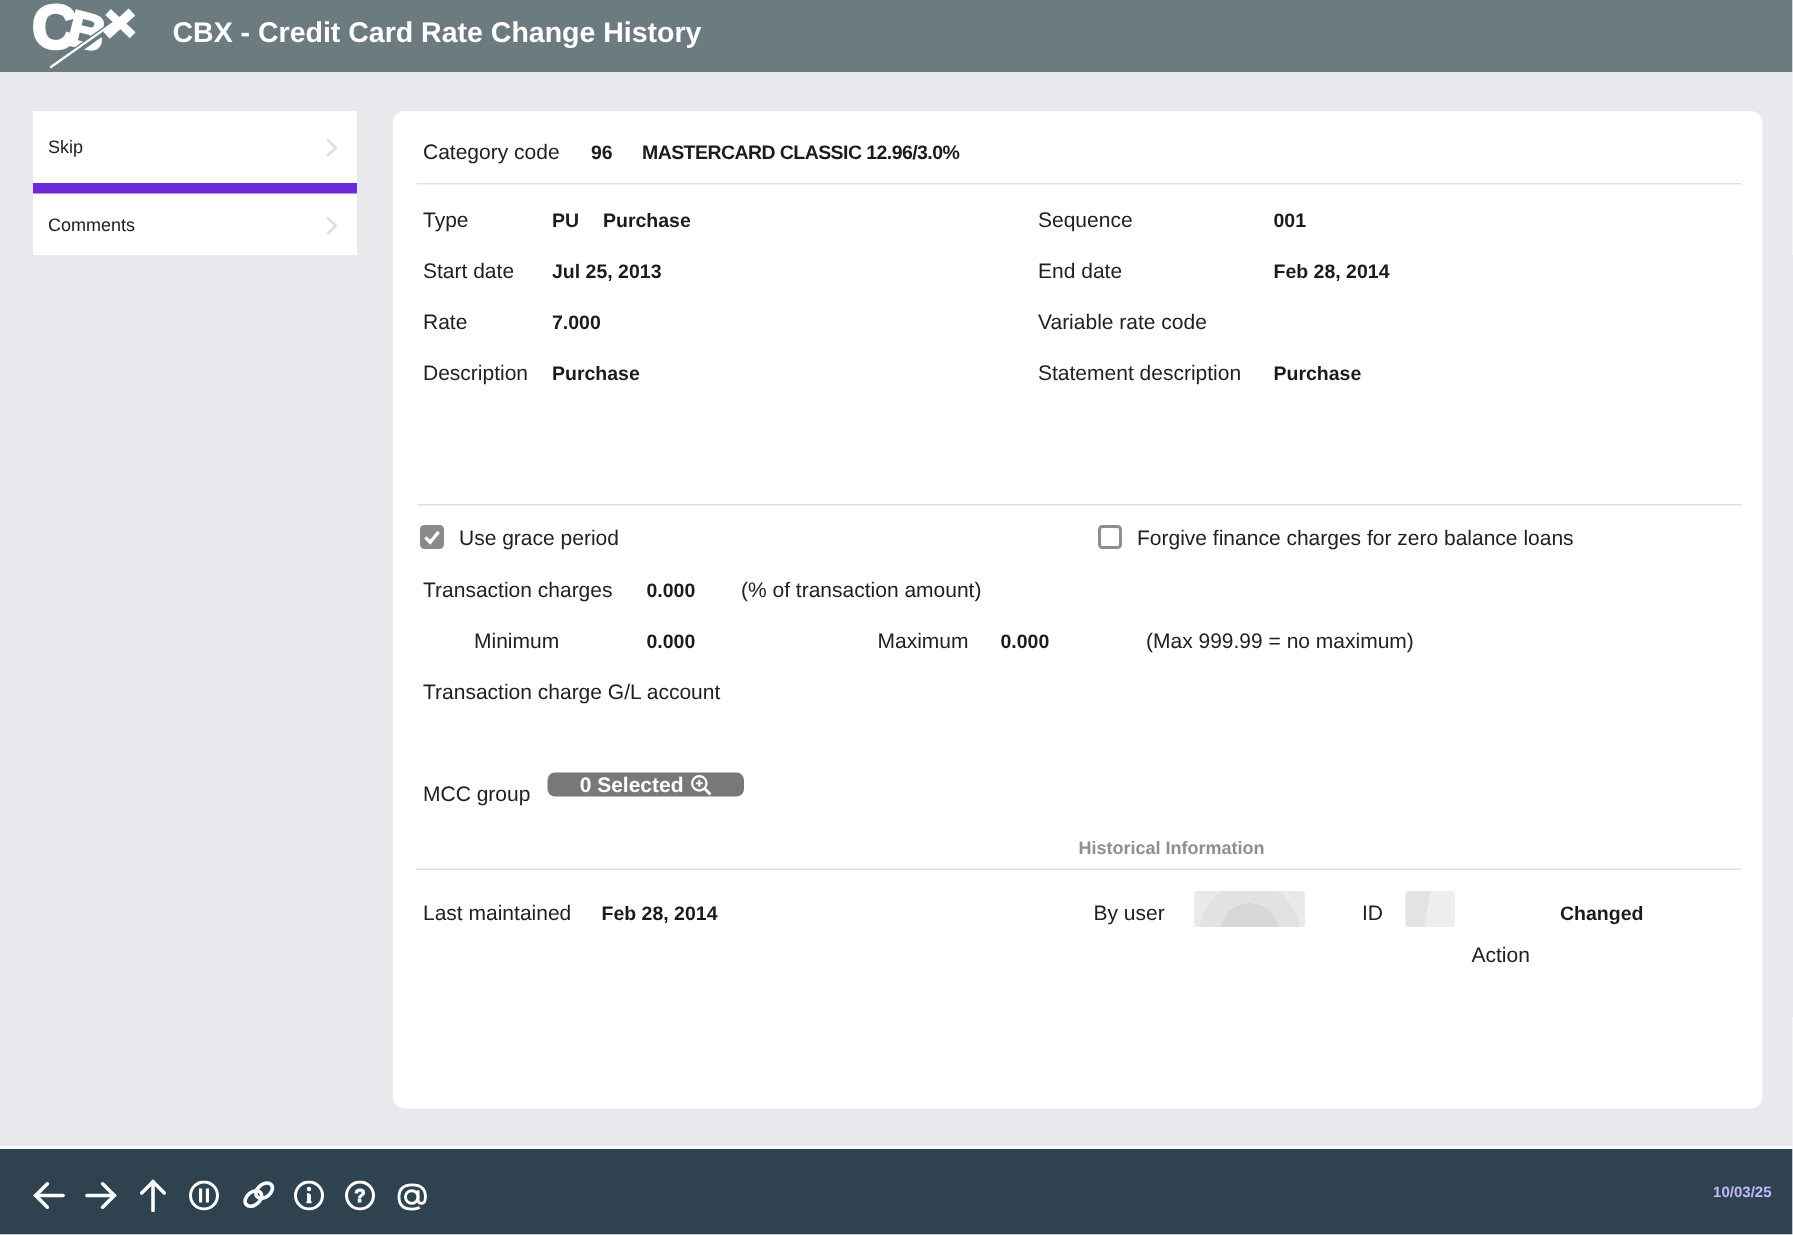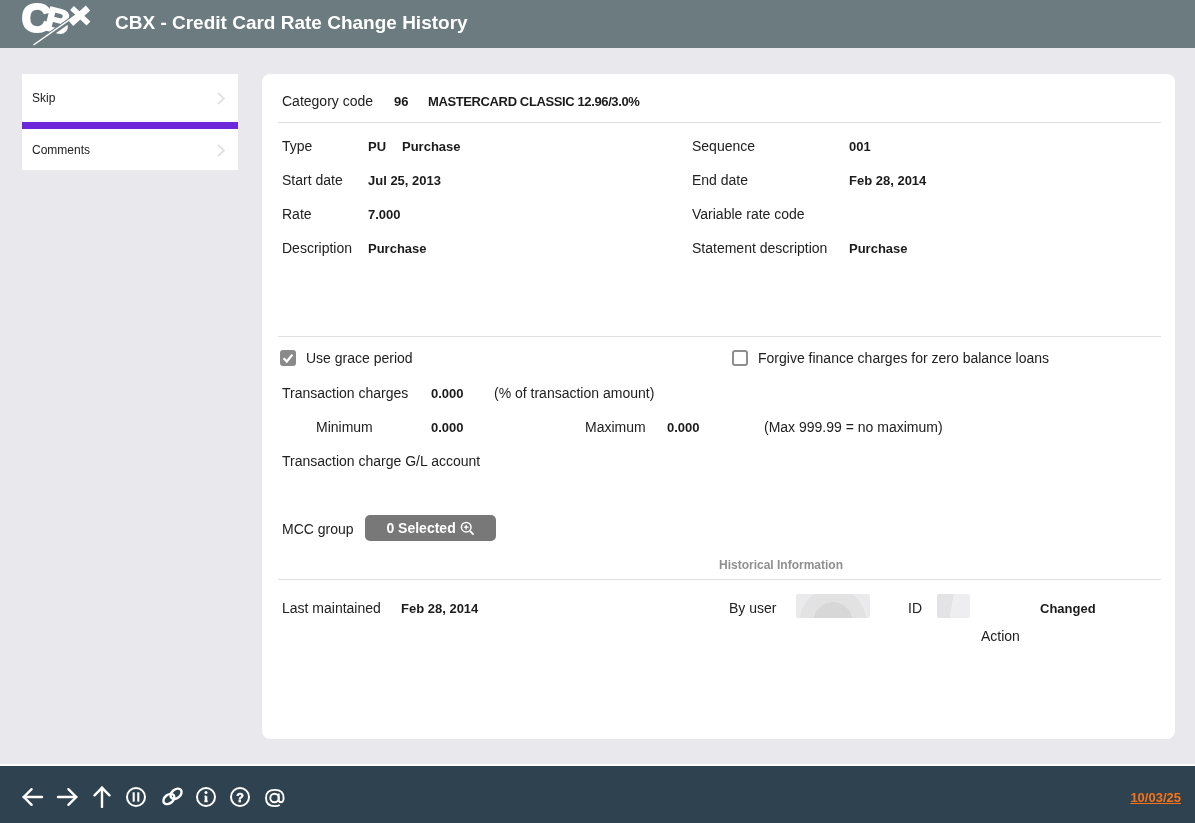--- a/index.html
+++ b/index.html
@@ -11,26 +11,26 @@
   .srow { height:48px; position:relative; display:flex; align-items:center; padding-left:10px; font-size:12px; color:#212121; }
   .srow + .srow { border-top:7px solid #6d28d9; }
   .chev { position:absolute; right:13px; top:50%; margin-top:-6px; }
   .panel { position:absolute; left:262px; top:74px; width:913px; height:665px; background:#fff; border-radius:8px; }
   .lab { position:absolute; font-size:14px; color:#212121; white-space:nowrap; }
   .val { position:absolute; font-size:13px; font-weight:bold; color:#1b1b1b; white-space:nowrap; }
   .divl { position:absolute; left:16px; width:883px; height:1px; background:#e0e0e0; }
   .cb { position:absolute; width:16px; height:16px; border-radius:3px; }
   .cb.on { background:#8a8a8a; }
   .cb.off { border:2px solid #8e8e8e; background:#fff; }
-  .btn { position:absolute; left:103px; top:441px; width:131px; height:26px; background:#787878; border-radius:5px;
+  .btn { position:absolute; left:103px; top:441px; width:131px; height:16px; background:#787878; border-radius:5px;
          color:#fff; font-size:14px; font-weight:bold; display:flex; align-items:center; justify-content:center; }
   .hist { position:absolute; left:457px; top:484px; width:200px; font-size:12px; font-weight:bold; color:#8f8f8f; white-space:nowrap; }
   .redact { position:absolute; background:#ececec; border-radius:2px; }
   .ftr { position:absolute; left:0; top:766px; width:1195px; height:57px; background:#2e434f; }
-  .fdate { position:absolute; right:14px; top:24px; color:#f97316; font-size:13px; font-weight:bold;text-decoration:underline; }
+  .fdate { position:absolute; right:14px; top:24px; color:#c4b5fd; font-size:10px; font-weight:bold; }
   .icon { position:absolute; top:21px; }
 </style>
 </head>
 <body>
   <div class="hdr">
     <svg width="100" height="49" viewBox="0 0 100 49" style="position:absolute;left:0;top:0">
       <text x="21.5" y="32" font-size="41" font-weight="bold" fill="#fff" stroke="#fff" stroke-width="2.2" font-family="Liberation Sans">C</text>
       <g transform="rotate(14 58 21)">
         <text x="45.5" y="32.5" font-size="34" font-weight="bold" fill="#fff" stroke="#fff" stroke-width="1.4" font-family="Liberation Sans">B</text>
       </g>

